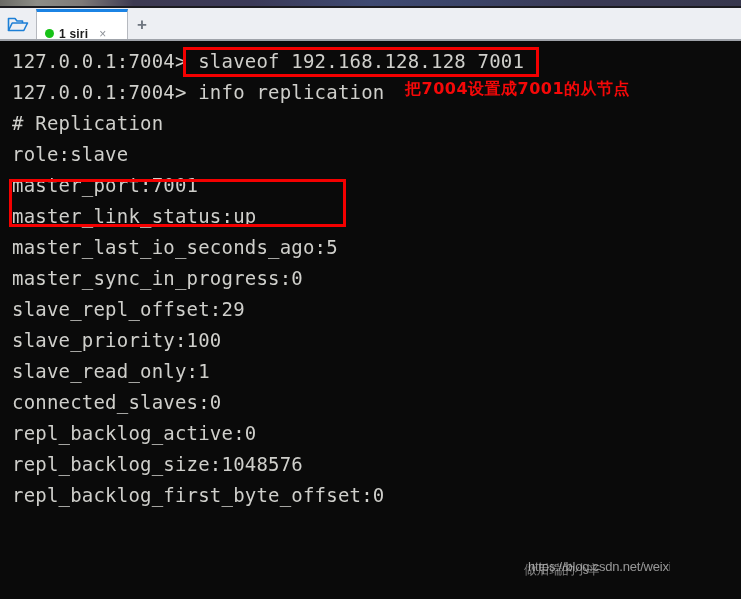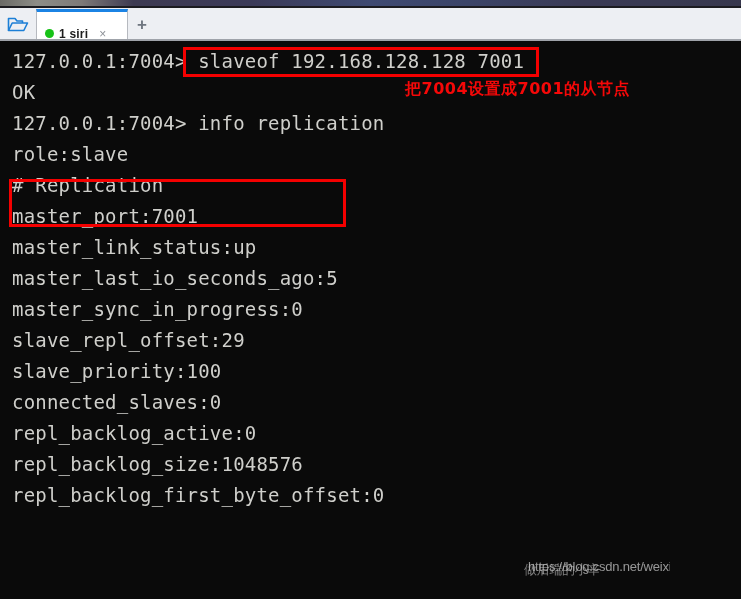--- a/index.html
+++ b/index.html
@@ -206,30 +206,30 @@
     </div>
 
     <div class="tab-plus">+</div>
   </div>
   <div class="tabbar-bottomrule"></div>
 
   <div class="terminal">
     <div class="term-inner">
 
       <div class="line">127.0.0.1:7004&gt; slaveof 192.168.128.128 7001</div>
-      <div class="line">OK</div>
       <div class="line">127.0.0.1:7004&gt; info replication</div>
+      <div class="line"># Replication</div>
       <div class="line">role:slave</div>
-      <div class="line"># Replication</div>
       <div class="line">master_port:7001</div>
       <div class="line">master_link_status:up</div>
       <div class="line">master_last_io_seconds_ago:5</div>
       <div class="line">master_sync_in_progress:0</div>
       <div class="line">slave_repl_offset:29</div>
       <div class="line">slave_priority:100</div>
+      <div class="line">slave_read_only:1</div>
       <div class="line">connected_slaves:0</div>
       <div class="line">repl_backlog_active:0</div>
       <div class="line">repl_backlog_size:1048576</div>
       <div class="line">repl_backlog_first_byte_offset:0</div>
 
       <div class="redbox" id="redbox-slaveof"></div>
       <div class="redbox" id="redbox-master"></div>
 
       <div class="annotation">把7004设置成7001的从节点</div>
 

